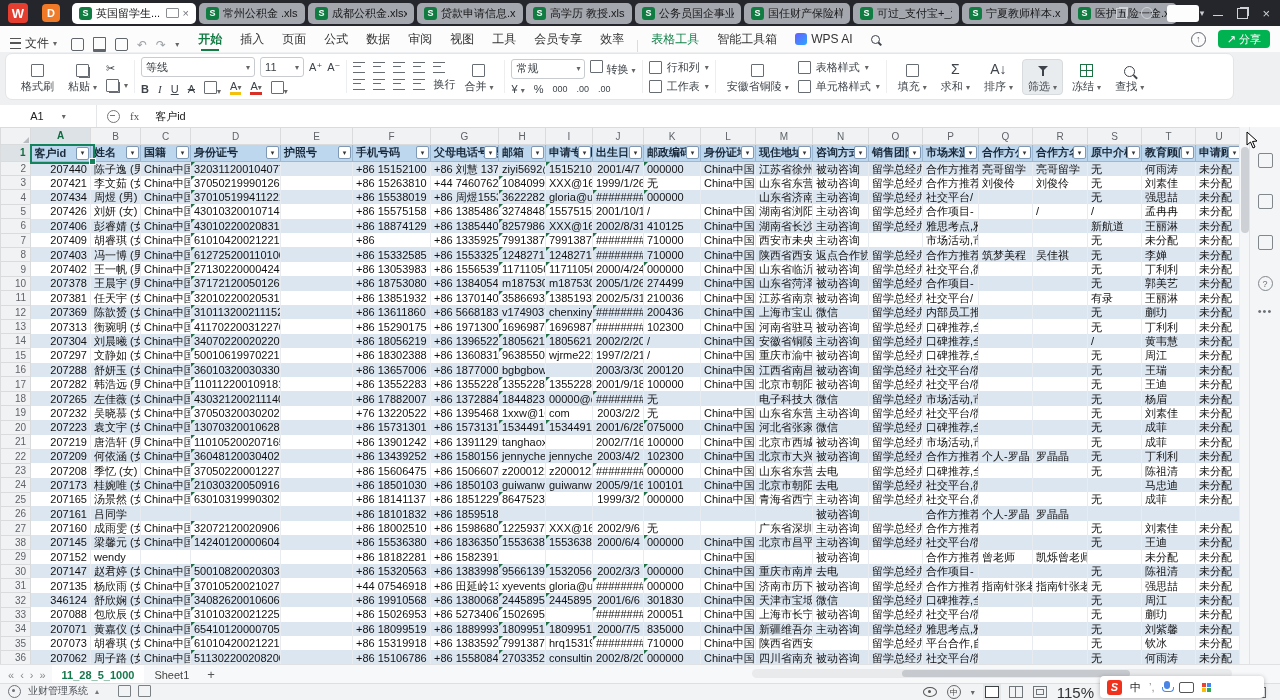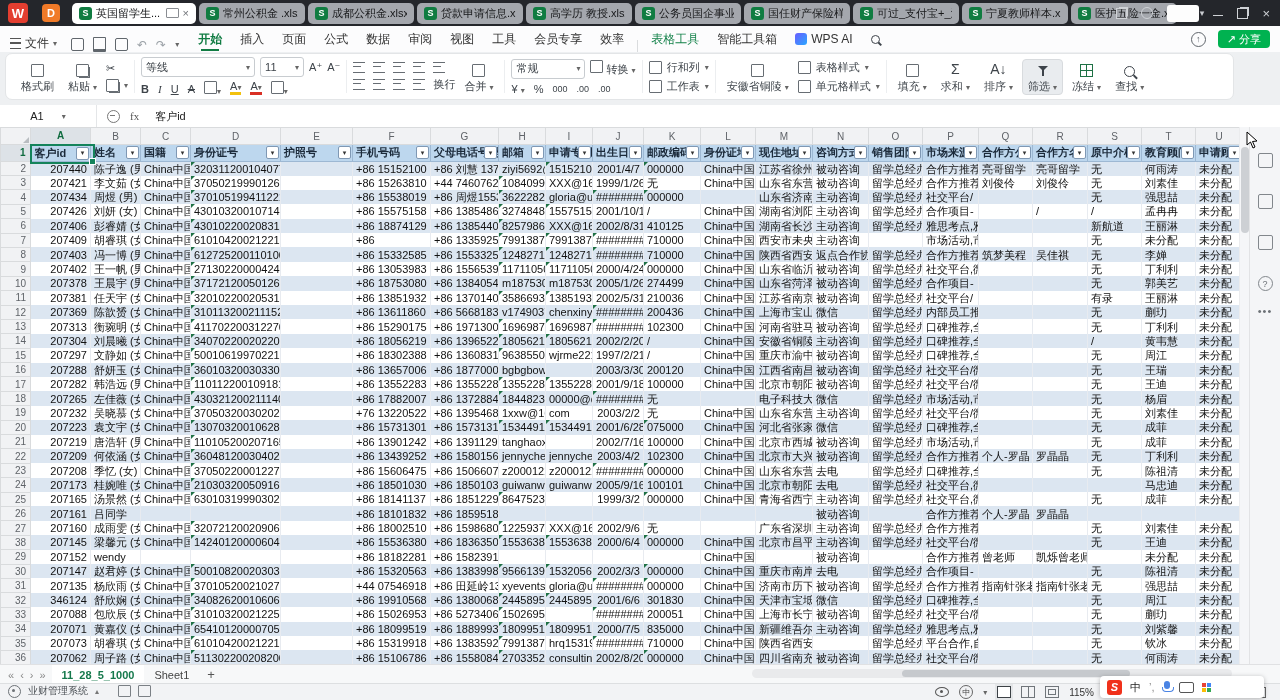--- a/index.html
+++ b/index.html
@@ -145,21 +145,21 @@
   .str{position:absolute;right:0;top:0;height:16px;display:flex;align-items:center;gap:10px;padding-right:14px;}
   .eye{width:12px;height:8px;border:1px solid #555;border-radius:50%;position:relative;display:inline-block;}
   .eye::after{content:'';position:absolute;left:4px;top:2px;width:3px;height:3px;background:#555;border-radius:50%;}
   .zhc{width:12px;height:12px;border:1px solid #666;border-radius:50%;font-size:8px;display:flex;align-items:center;
     justify-content:center;color:#444;}
   .vic{width:12px;height:10px;border:1px solid #70757a;display:inline-block;}
   .vic.on{background:#fff;border-color:#3c4146;box-shadow:0 0 0 2px #e4e6e8;}
   .vic.split{background:linear-gradient(#70757a,#70757a) 50% 0/1px 100% no-repeat;}
   .vic.page{position:relative;}
   .vic.page::after{content:'';position:absolute;left:2px;top:2px;right:2px;bottom:2px;border:1px solid #70757a;}
-  .zoomtxt{font-size:10px;color:#333;}
+  .zoomtxt{font-size:15px;color:#333;}
   .minus{width:9px;height:1px;background:#555;display:inline-block;}
   .fsic{width:9px;height:9px;border:1px solid #666;display:inline-block;}
   
   .ime{position:absolute;right:16px;bottom:2px;width:150px;height:22px;background:#fff;border-radius:4px;
     box-shadow:0 1px 5px rgba(0,0,0,.28);display:flex;align-items:center;gap:8px;padding:0 7px;z-index:20;}
   .slogo{width:15px;height:15px;border-radius:3px;background:#f0311b;color:#fff;font-weight:bold;font-size:11px;
     display:flex;align-items:center;justify-content:center;font-style:italic;}
   .imet{font-size:11px;color:#222;}
   .micwrap{width:8px;height:12px;position:relative;}
   .micb{position:absolute;left:1px;top:0;width:6px;height:8px;background:#4a84e4;border-radius:3px;}

